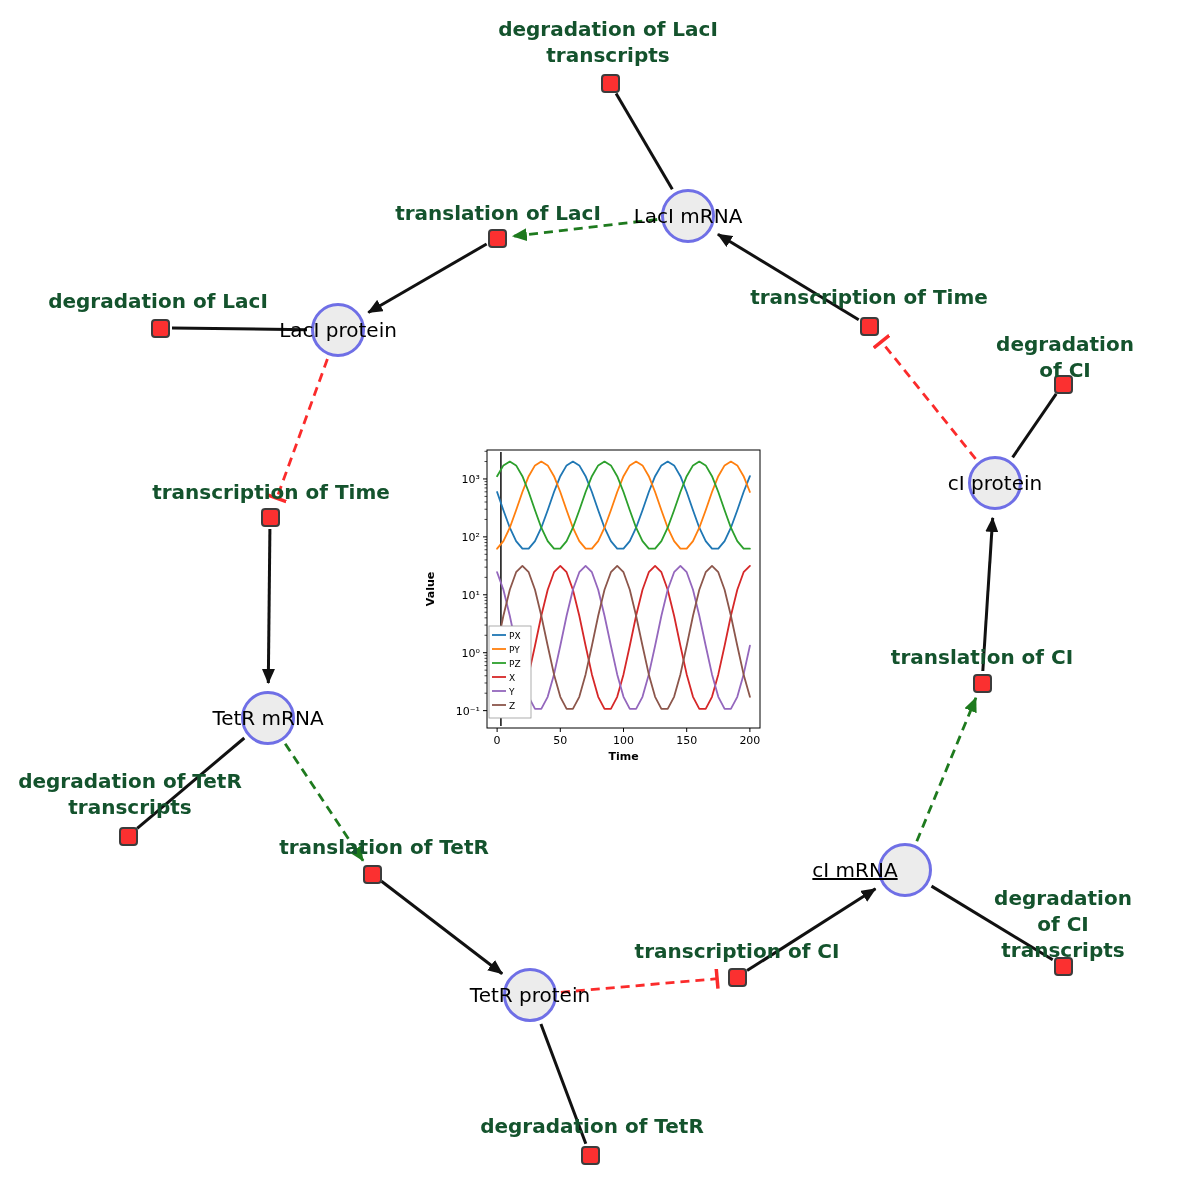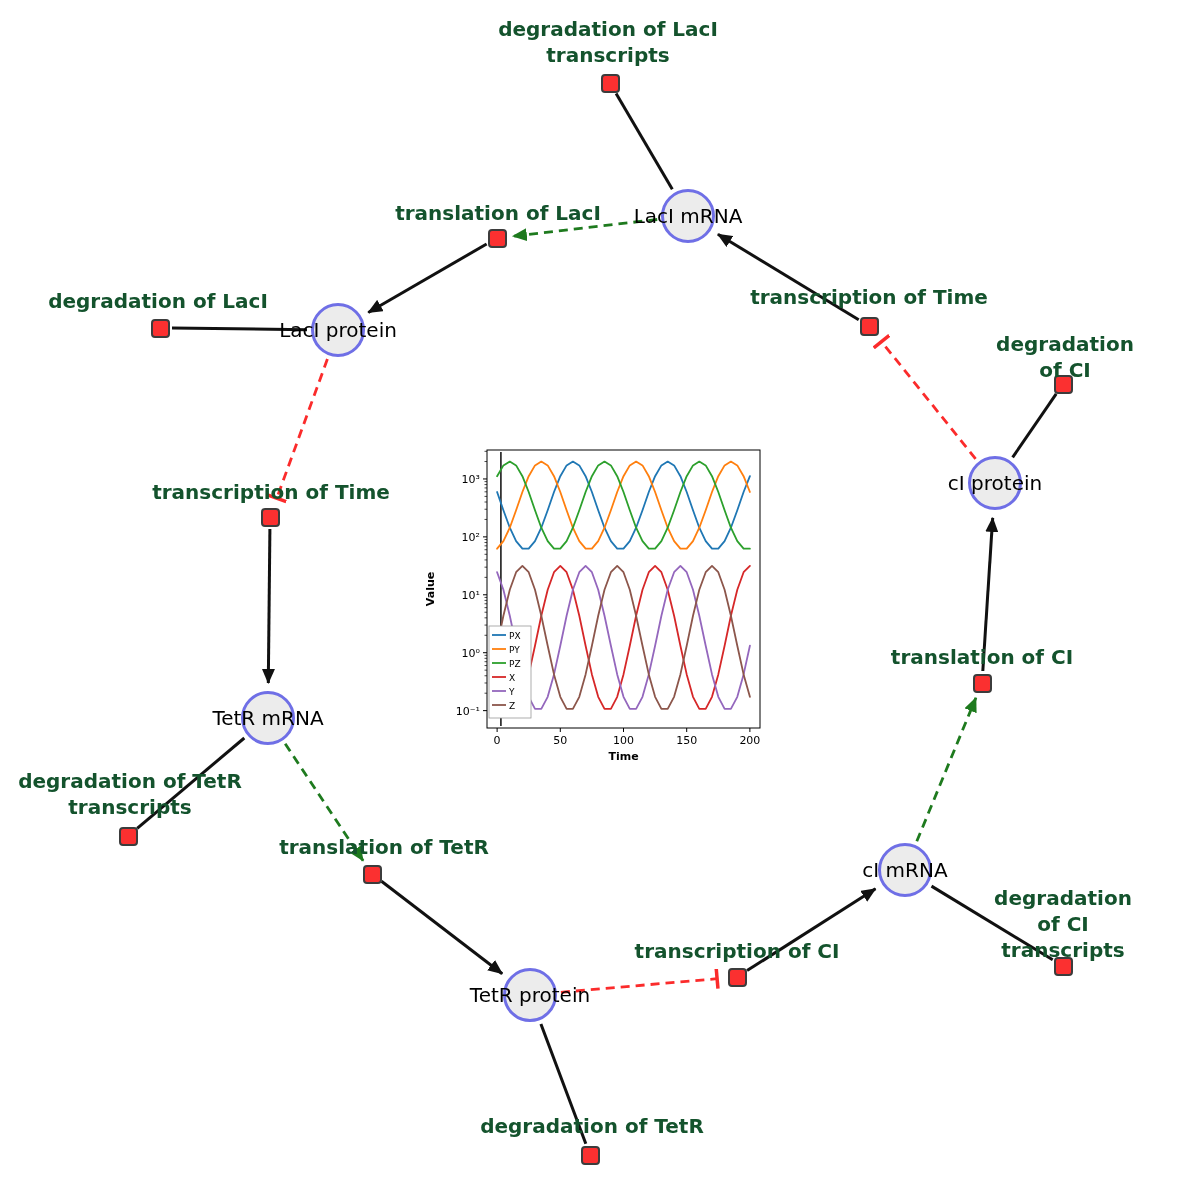--- a/index.html
+++ b/index.html
@@ -63,21 +63,21 @@
   <div id="nodes">
       <div class="species-node" style="left: 661px; top: 189px;"></div>
       <div class="species-label" style="left: 688px; top: 216px;">LacI mRNA</div>
       <div class="species-node" style="left: 311px; top: 303px;"></div>
       <div class="species-label" style="left: 338px; top: 330px;">LacI protein</div>
       <div class="species-node" style="left: 241px; top: 691px;"></div>
       <div class="species-label" style="left: 268px; top: 718px;">TetR mRNA</div>
       <div class="species-node" style="left: 503px; top: 968px;"></div>
       <div class="species-label" style="left: 530px; top: 995px;">TetR protein</div>
       <div class="species-node" style="left: 878px; top: 843px;"></div>
-      <div class="species-label" style="left: 905px; top: 870px;">cI mRNA</div>
+      <div class="species-label" style="left: 855px; top: 870px; text-decoration: underline;">cI mRNA</div>
       <div class="species-node" style="left: 968px; top: 456px;"></div>
       <div class="species-label" style="left: 995px; top: 483px;">cI protein</div>
       <div class="reaction-node" style="left: 600.5px; top: 73.5px;"></div>
       <div class="reaction-label" style="left: 608px; top: 42px;">degradation of LacI
 transcripts</div>
       <div class="reaction-node" style="left: 487.5px; top: 228.5px;"></div>
       <div class="reaction-label" style="left: 498px; top: 213px;">translation of LacI</div>
       <div class="reaction-node" style="left: 150.5px; top: 318.5px;"></div>
       <div class="reaction-label" style="left: 158px; top: 301px;">degradation of LacI</div>
       <div class="reaction-node" style="left: 859.5px; top: 316.5px;"></div>

